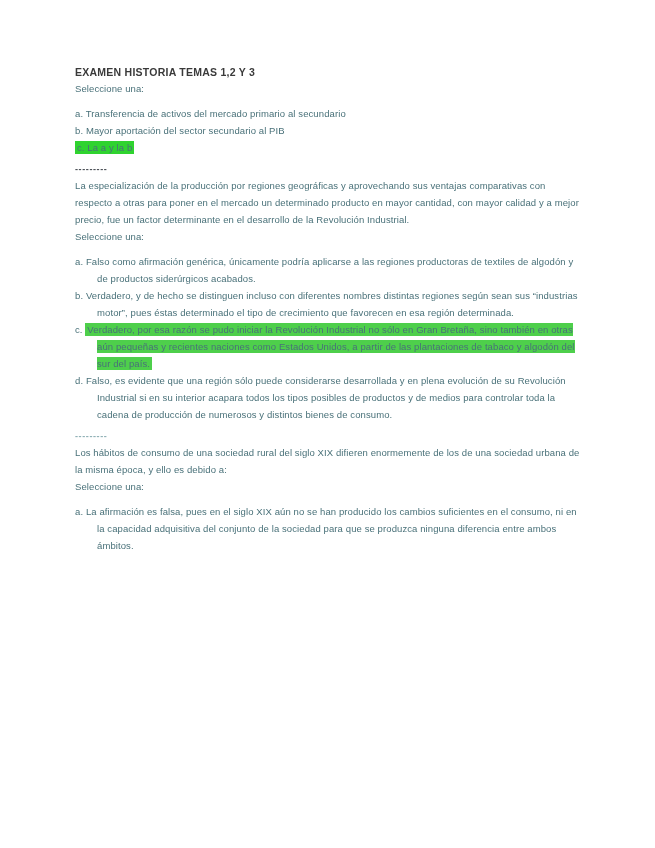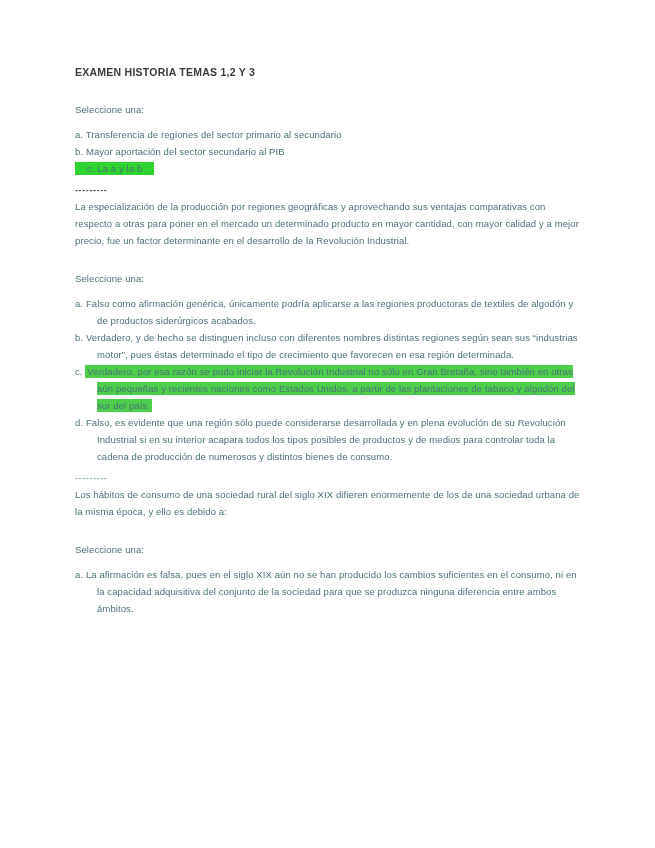--- a/index.html
+++ b/index.html
@@ -20,42 +20,42 @@
   }
   .title{
     font-size:10.5px;font-weight:700;color:var(--title);
     letter-spacing:.25px;line-height:16px;
   }
   .qtext{
     font-size:9.5px;color:var(--body);line-height:17px;
     letter-spacing:.1px;
   }
   .question-text{margin-top:3px;}
-  .prompt{margin-top:21px;}
+  .prompt{}
   .option{margin-top:0;padding-left:22px;text-indent:-22px;}
   .option.first{margin-top:8px;}
-  .hl1{background:var(--hl1);padding:1px 12px;}
+  .hl1{background:var(--hl1);padding:1px 2px;}
   .hl2{background:var(--hl2);padding:1px 2px;}
   .sep{
     font-size:9px;line-height:10px;margin-top:8px;margin-bottom:2px;
     font-weight:700;letter-spacing:.6px;
   }
   .sep.dark{color:var(--sep-dark);}
   .sep.teal{color:var(--sep-teal);}
   .qblock{margin:0;}
 </style>
 </head>
 <body>
 
 <div class="page">
   <div class="title">EXAMEN HISTORIA TEMAS 1,2 Y 3</div>
   <div id="questions">
       <div class="qblock">
         <div class="qtext prompt">Seleccione una:</div>
-        <div class="qtext option first"><span>a. </span><span>Transferencia de regiones del sector primario al secundario</span></div>
+        <div class="qtext option first"><span>a. </span><span>Transferencia de activos del mercado primario al secundario</span></div>
         <div class="qtext option"><span>b. </span><span>Mayor aportación del sector secundario al PIB</span></div>
         <div class="qtext option"><span class="hl1"><span>c. </span><span>La a y la b</span></span></div>
         <div class="sep dark">---------</div>
       </div>
       <div class="qblock">
         <div class="qtext question-text">La especialización de la producción por regiones geográficas y aprovechando sus ventajas comparativas con respecto a otras para poner en el mercado un determinado producto en mayor cantidad, con mayor calidad y a mejor precio, fue un factor determinante en el desarrollo de la Revolución Industrial.</div>
         <div class="qtext prompt">Seleccione una:</div>
         <div class="qtext option first"><span>a. </span><span>Falso como afirmación genérica, únicamente podría aplicarse a las regiones productoras de textiles de algodón y de productos siderúrgicos acabados.</span></div>
         <div class="qtext option"><span>b. </span><span>Verdadero, y de hecho se distinguen incluso con diferentes nombres distintas regiones según sean sus “industrias motor”, pues éstas determinado el tipo de crecimiento que favorecen en esa región determinada.</span></div>
         <div class="qtext option"><span>c. </span><span class="hl2">Verdadero, por esa razón se pudo iniciar la Revolución Industrial no sólo en Gran Bretaña, sino también en otras aún pequeñas y recientes naciones como Estados Unidos, a partir de las plantaciones de tabaco y algodón del sur del país.</span></div>

